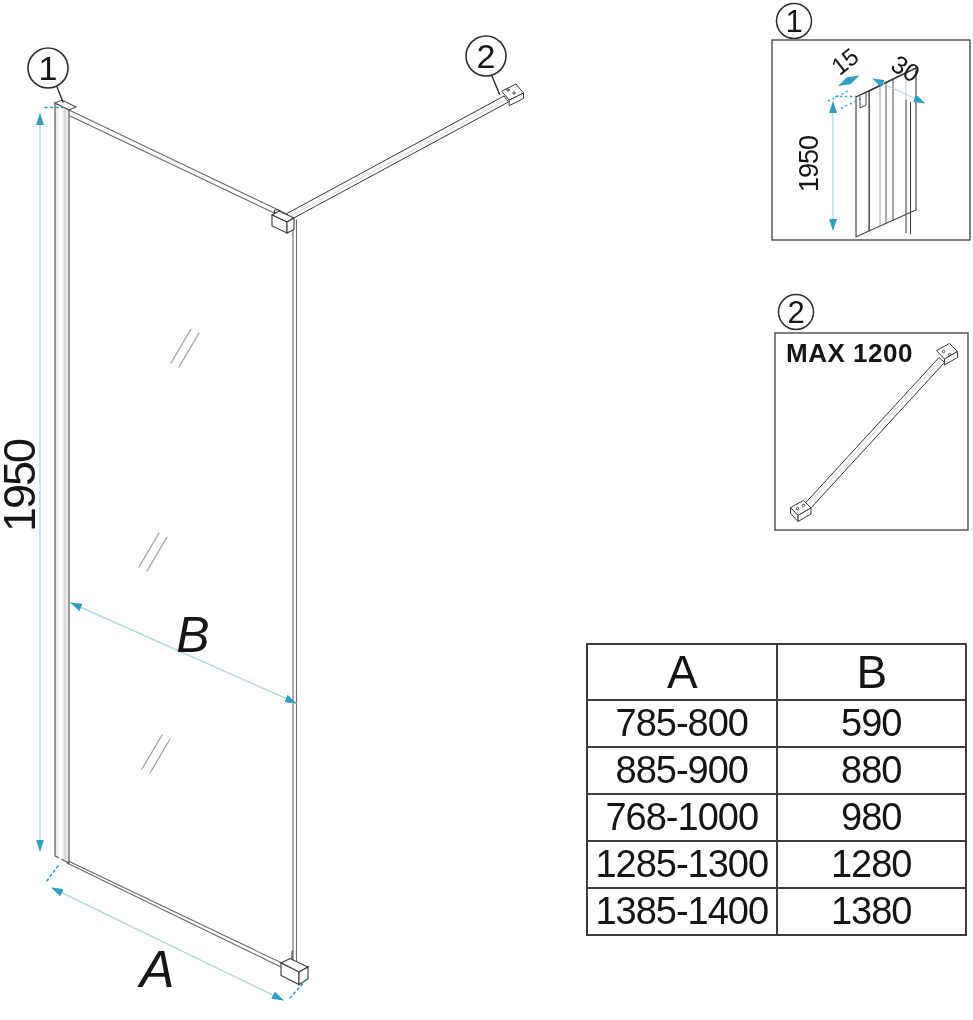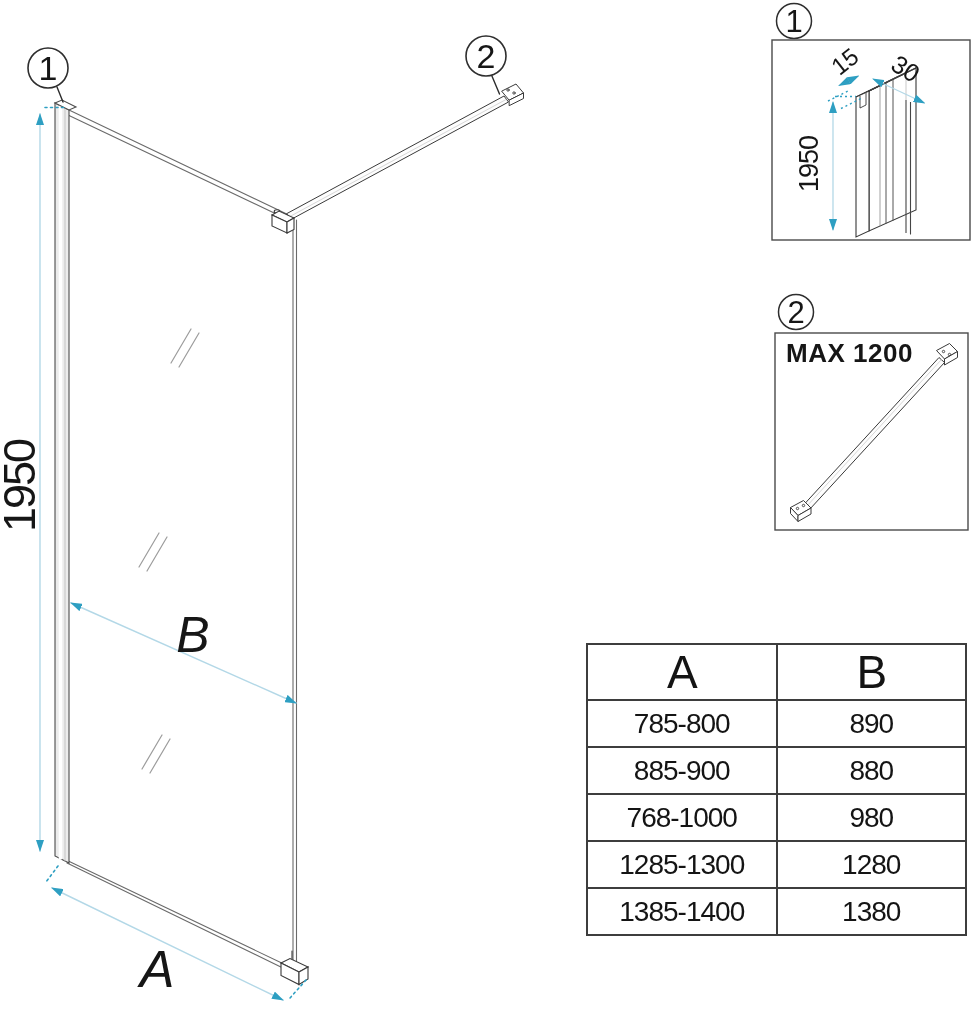--- a/index.html
+++ b/index.html
@@ -5,21 +5,21 @@
   html,body{margin:0;padding:0;background:#fff;}
   body{width:973px;height:1020px;position:relative;overflow:hidden;
        font-family:"Liberation Sans",sans-serif;}
   svg text{font-family:"Liberation Sans",sans-serif;fill:#161616;}
   .ital{font-style:italic;}
   #size-table{position:absolute;left:586px;top:643px;width:381px;border-collapse:collapse;
               table-layout:fixed;background:#fff;color:#141414;}
   #size-table th,#size-table td{border:2px solid #3d3d3d;text-align:center;padding:0;
               font-weight:400;letter-spacing:-1px;}
   #size-table th{font-size:46px;height:42px;}
-  #size-table td{font-size:28px;height:45px;}
+  #size-table td{font-size:38px;height:45px;}
 </style>
 </head>
 <body>
 
 
 
 <svg width="973" height="1020" viewBox="0 0 973 1020">
   <defs>
     <marker id="arr" viewBox="0 0 12 8" refX="11" refY="4" markerWidth="12" markerHeight="8" markerUnits="userSpaceOnUse" orient="auto-start-reverse">
       <path d="M0,0 L12,4 L0,8 Z" fill="#2e9fc2"></path>
@@ -173,21 +173,21 @@
 <table id="size-table">
   <thead>
     <tr>
       <th>A</th>
       <th>B</th>
     </tr>
   </thead>
   <tbody>
       <tr>
         <td>785-800</td>
-        <td>890</td>
+        <td>590</td>
       </tr>
       <tr>
         <td>885-900</td>
         <td>880</td>
       </tr>
       <tr>
         <td>768-1000</td>
         <td>980</td>
       </tr>
       <tr>

